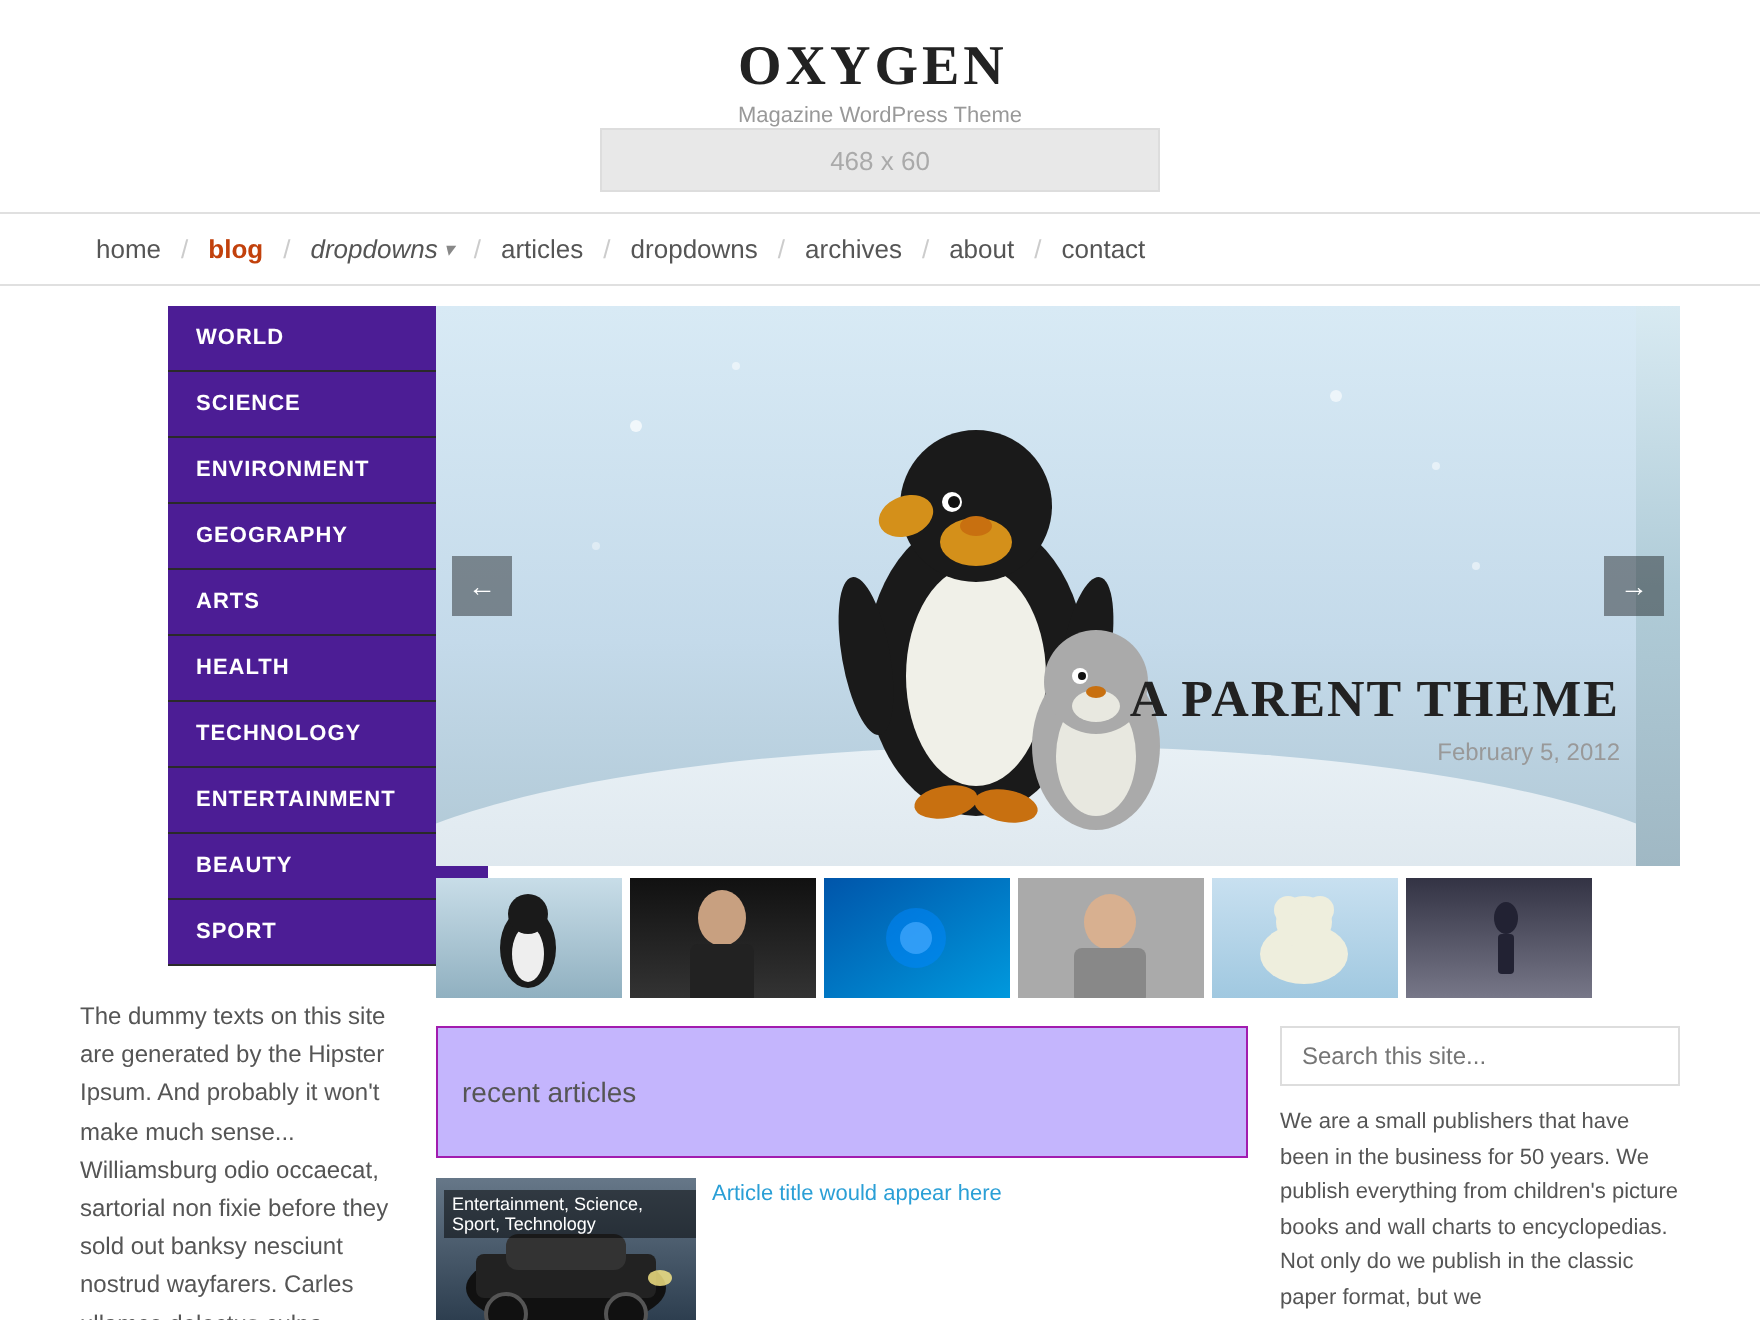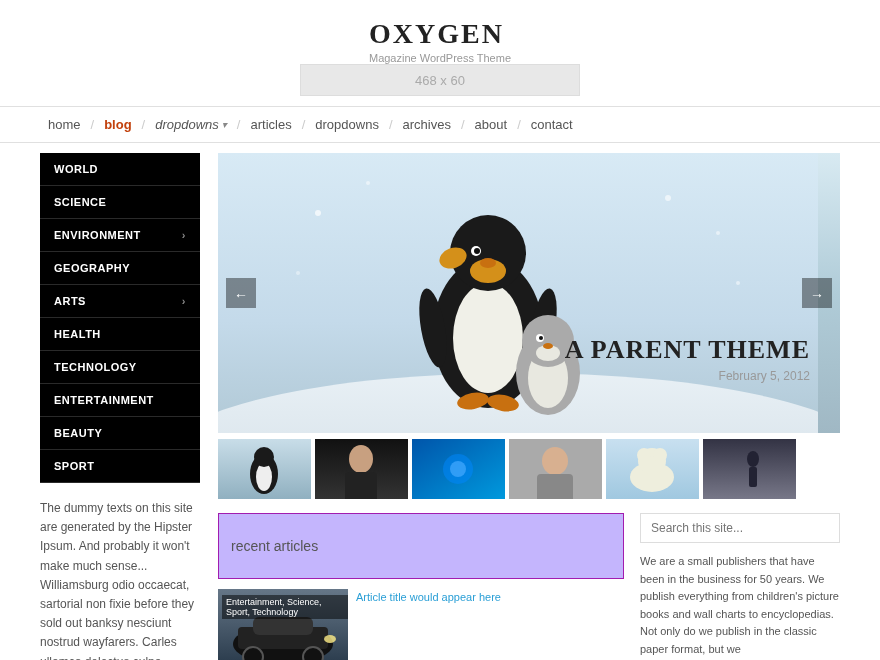--- a/index.html
+++ b/index.html
@@ -17,21 +17,21 @@
     .nav-item.active { color: #c2410c; font-weight: bold; }
     .nav-sep { color: #ccc; font-size: 13px; padding: 0 2px; }
     .nav-dropdown { display: flex; align-items: center; gap: 3px; font-style: italic; }
     .nav-dropdown-arrow { font-size: 10px; color: #888; }
 
     
     #main { display: flex; padding: 10px 40px 0 40px; gap: 0; }
 
     
     #sidebar { width: 160px; flex-shrink: 0; }
-    .sidebar-menu { background: #000000; width: 160px; }
+    .sidebar-menu { background: #4c1d95; width: 160px; margin-left: 44px; }
     .sidebar-item { display: flex; align-items: center; justify-content: space-between; padding: 10px 14px; color: #fff; font-size: 11px; font-weight: bold; letter-spacing: 0.5px; cursor: pointer; border-bottom: 1px solid #2a2a2a; text-transform: uppercase; }
     .sidebar-arrow { color: #888; font-size: 11px; }
 
     
     #sidebar-text { margin-top: 16px; font-size: 12px; color: #555; line-height: 1.6; }
 
     
     #content { flex: 1; margin-left: 18px; }
 
     

